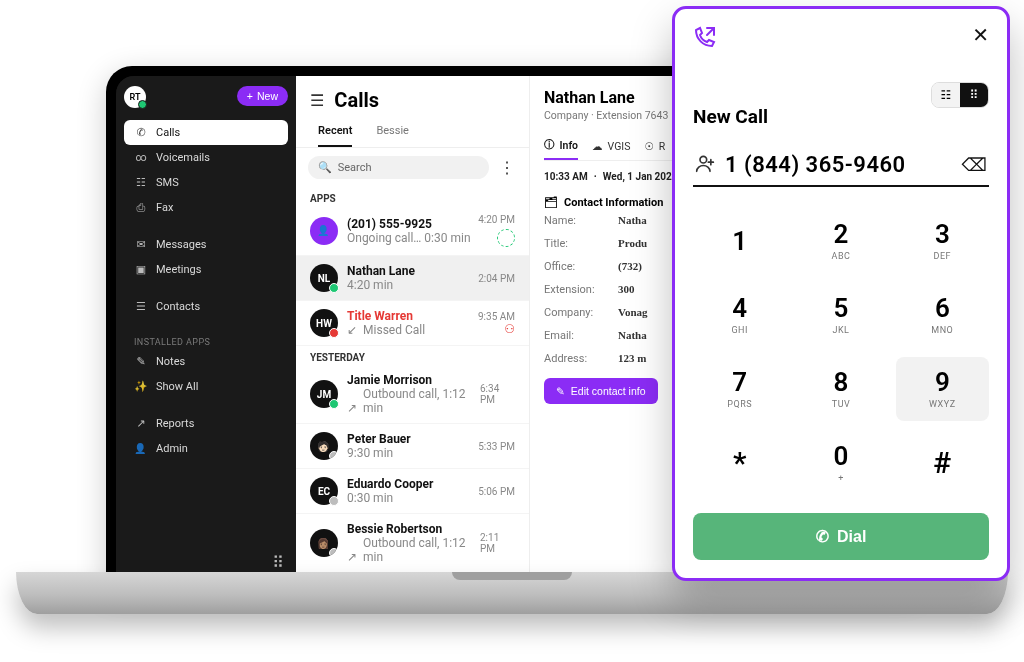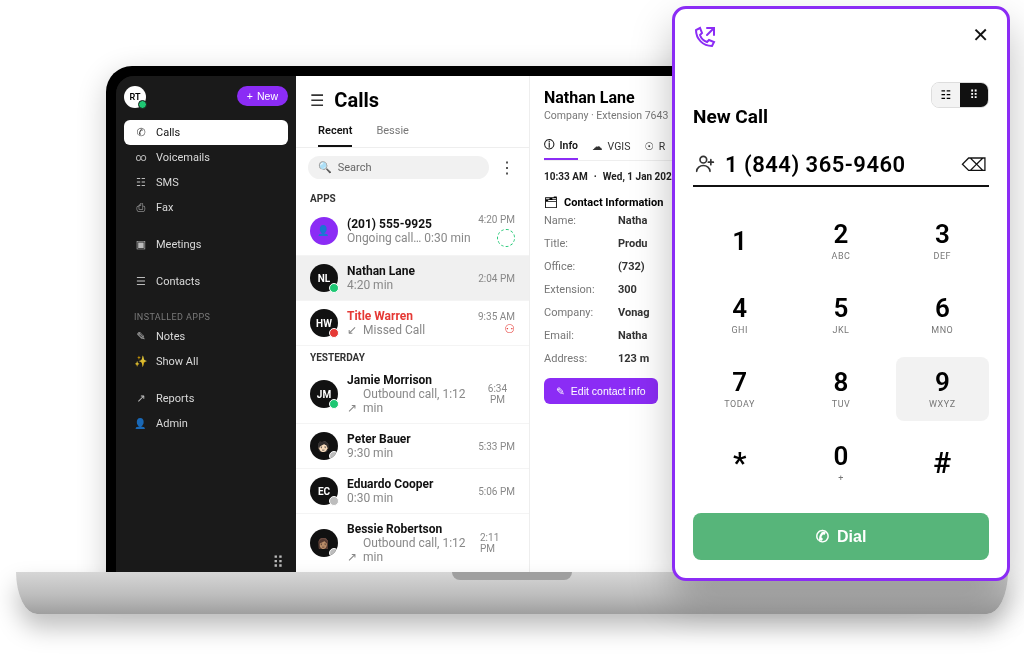--- a/index.html
+++ b/index.html
@@ -52,21 +52,21 @@
 .detail-col { flex:1; background:#fff; padding:12px 14px; overflow:hidden; }
 .detail-name { font-size:16px; font-weight:700; margin:0; }
 .detail-sub { font-size:10.5px; color:#777; margin-top:2px; }
 .detail-tabs { display:flex; gap:14px; font-size:10.5px; color:#333; margin-top:10px; border-bottom:1px solid #eee; }
 .dtab { padding:6px 0; cursor:pointer; display:flex; gap:5px; align-items:center; }
 .dtab.active { font-weight:600; border-bottom:2px solid #8b2cf5; color:#111; }
 .detail-ts { font-size:10px; font-weight:700; color:#222; display:flex; gap:6px; margin-top:10px; }
 .info-header { font-size:11px; font-weight:700; display:flex; align-items:center; gap:6px; margin-top:14px; }
 .info-row { display:flex; font-size:11px; color:#333; padding:5px 0; gap:10px; }
 .info-row .k { color:#777; flex:0 0 64px; }
-.info-row .v { font-weight:700; }
+.info-row .v { font-weight:700;font-family:Liberation Serif, serif; }
 .edit-btn { margin-top:8px; background:#8b2cf5; color:#fff; border:none; border-radius:6px; font-size:10.5px; padding:7px 12px; display:inline-flex; gap:6px; align-items:center; cursor:pointer; }
 
 .dialer { position:absolute; right:14px; top:6px; width:338px; background:#fff; border:3px solid #8b2cf5; border-radius:14px; box-shadow:0 20px 40px rgba(0,0,0,.25); padding:16px 18px 18px; box-sizing:border-box; }
 .dialer-top { display:flex; justify-content:space-between; align-items:flex-start; margin-bottom:8px; }
 .dialer .hcall { color:#8b2cf5; font-size:20px; }
 .x-btn { font-size:20px; cursor:pointer; color:#111; line-height:1; }
 .dialer-title-row { display:flex; justify-content:space-between; align-items:center; margin-top:6px; }
 .dialer-title { font-size:19px; font-weight:700;margin-top:43px; }
 .mode-toggle { display:flex; border:1px solid #ddd; border-radius:8px; overflow:hidden; }
 .mode-toggle .m { width:28px; height:24px; display:flex; align-items:center; justify-content:center; font-size:12px; cursor:pointer; background:#f3f3f3; }
@@ -126,20 +126,24 @@
                 <span>SMS</span>
               </div>
               <div class="nav-item">
                 <span class="ic icon-fax"></span>
                 <span>Fax</span>
               </div>
             </div>
           <div class="nav-section-gap"></div>
           <div id="nav-b">
               <div class="nav-item">
+                <span class="ic icon-messages"></span>
+                <span>Messages</span>
+              </div>
+              <div class="nav-item">
                 <span class="ic icon-meetings"></span>
                 <span>Meetings</span>
               </div>
             </div>
           <div class="nav-section-gap"></div>
           <div id="nav-c">
               <div class="nav-item">
                 <span class="ic icon-contacts"></span>
                 <span>Contacts</span>
               </div>
@@ -241,21 +245,21 @@
                   <div class="call-left">
                     <div class="ava">JM<span class="presence p-green"></span></div>
                     <div style="min-width: 0px;">
                       <div class="call-name">Jamie Morrison</div>
                       <div class="call-sub">
                         <span>↗</span>
                         <span>Outbound call, 1:12 min</span>
                       </div>
                     </div>
                   </div>
-                  <div style="text-align: center;">
+                  <div style="text-align: left;">
                     <div class="call-time">6:34 PM</div>
                   </div>
                 </div>
                 <div class="call-item">
                   <div class="call-left">
                     <div class="ava photo">🧑🏻<span class="presence p-grey"></span></div>
                     <div style="min-width: 0px;">
                       <div class="call-name">Peter Bauer</div>
                       <div class="call-sub">
                         <span>9:30 min</span>
@@ -432,21 +436,21 @@
         <div class="key">
           <div class="d">5</div>
           <div class="l">JKL</div>
         </div>
         <div class="key">
           <div class="d">6</div>
           <div class="l">MNO</div>
         </div>
         <div class="key">
           <div class="d">7</div>
-          <div class="l">TODAY</div>
+          <div class="l">PQRS</div>
         </div>
         <div class="key">
           <div class="d">8</div>
           <div class="l">TUV</div>
         </div>
         <div class="key hl">
           <div class="d">9</div>
           <div class="l">WXYZ</div>
         </div>
         <div class="key">

